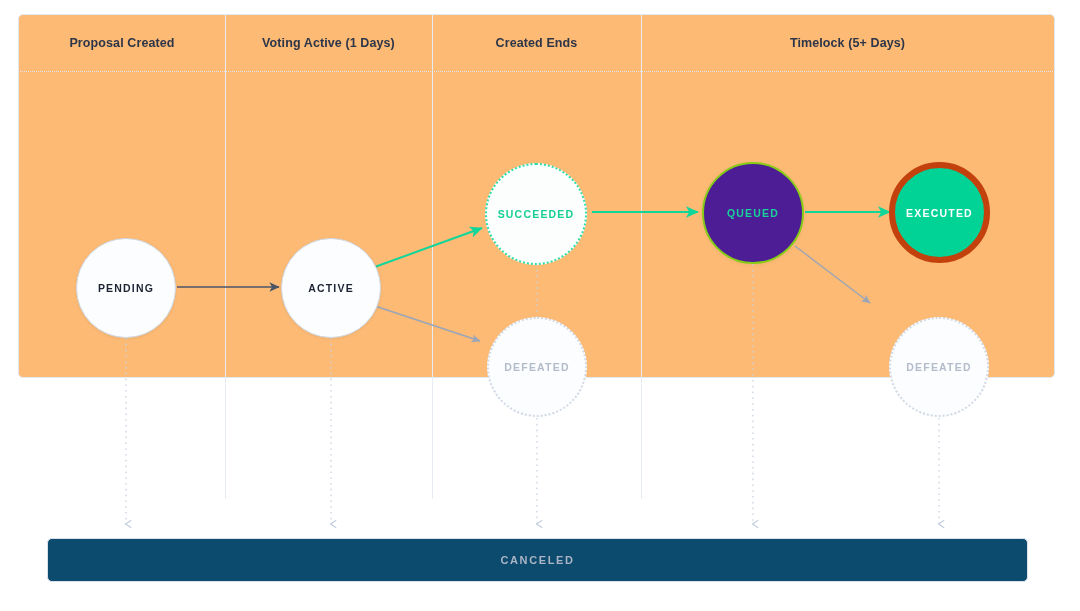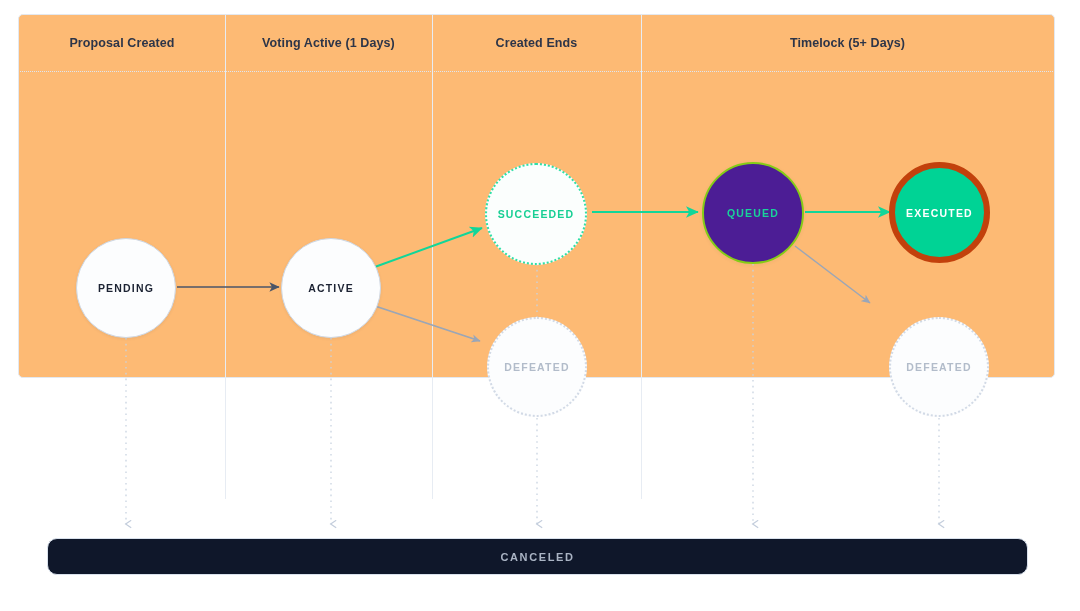--- a/index.html
+++ b/index.html
@@ -123,24 +123,24 @@
     border: 6px solid #c2410c;
     color: #ffffff;
   }
 
   
   .canceled-bar {
     position: absolute;
     left: 47px;
     top: 538px;
     width: 981px;
-    height: 37px;
+    height: 44px;
     border: 1.4px solid #d9e1ec;
-    border-radius: 10px;
-    background: #0f172a;
+    border-radius: 5px;
+    background: #0c4a6e;
     display: flex;
     align-items: center;
     justify-content: center;
     font-size: 11px;
     font-weight: 700;
     letter-spacing: 1.6px;
     color: #aab4c4;
   }
 </style>
 </head>

